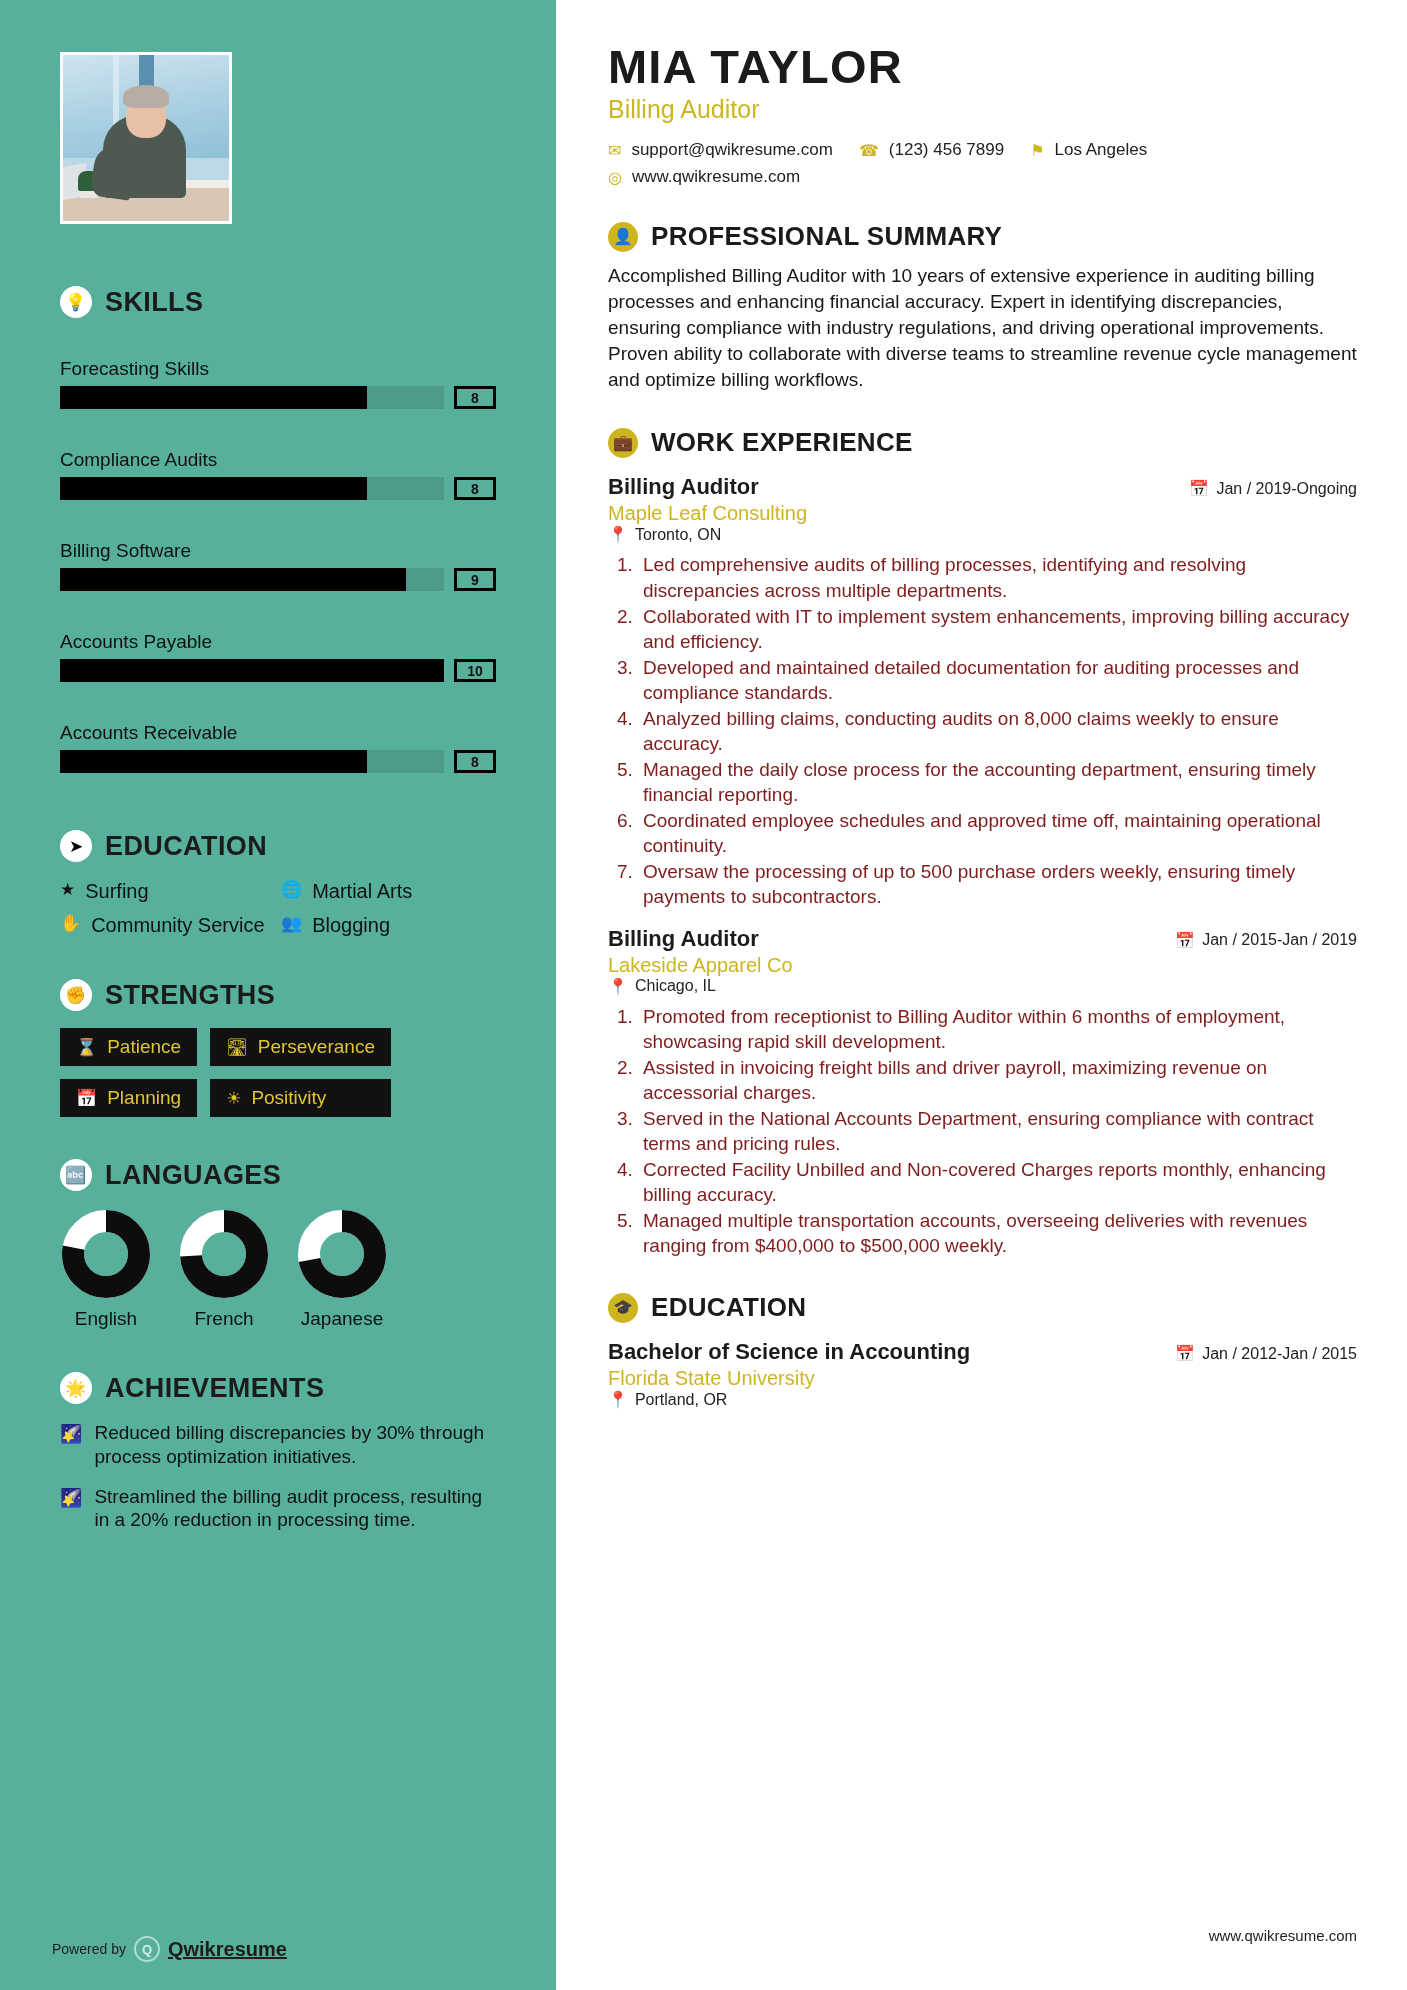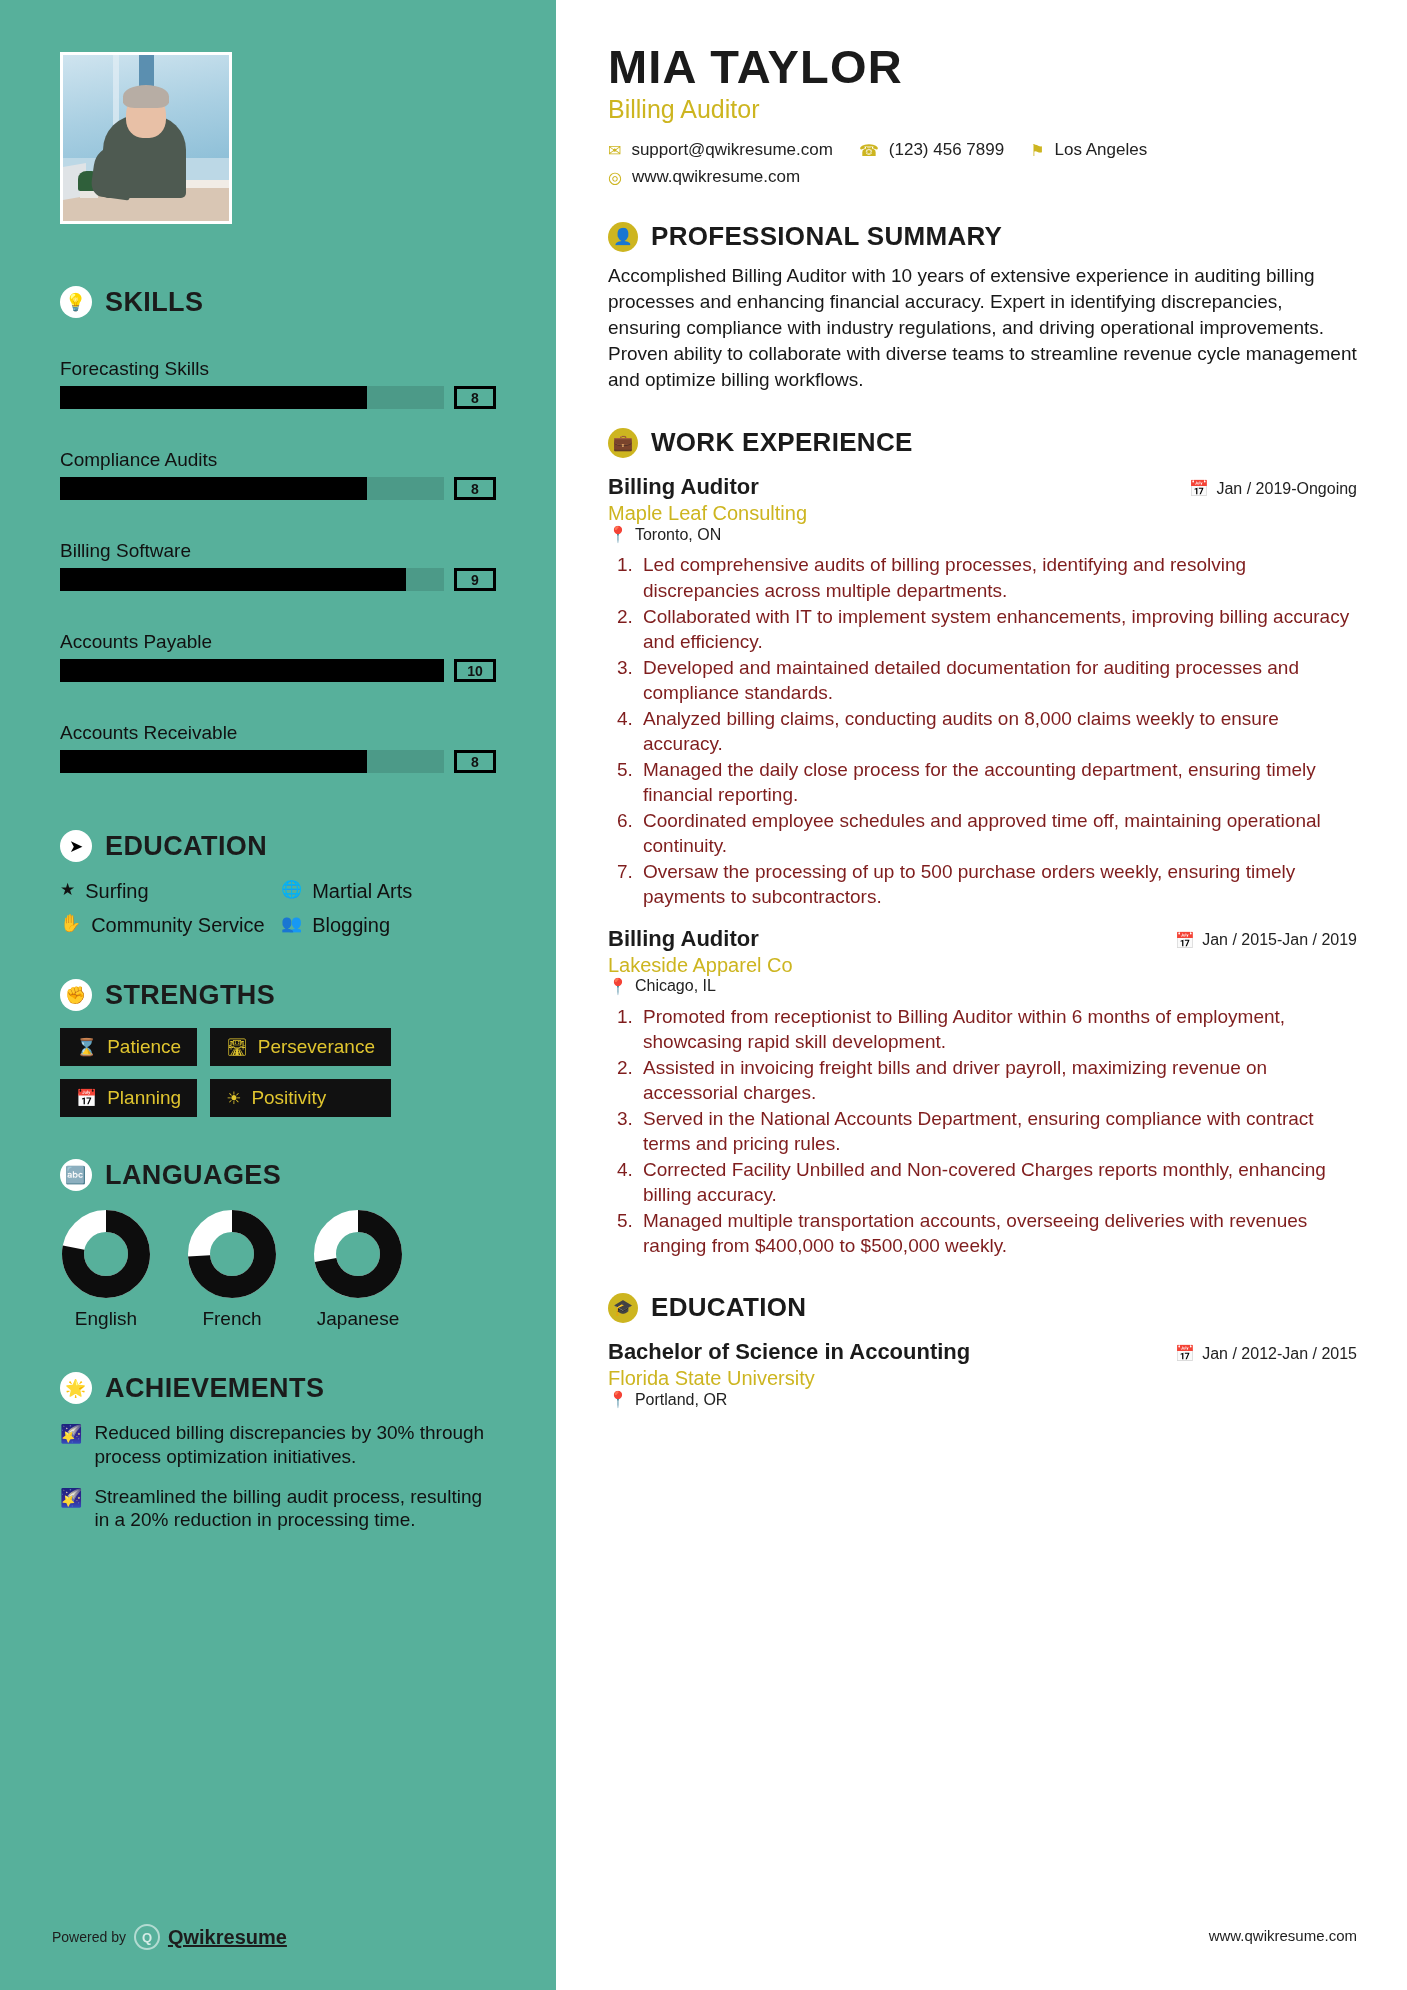--- a/index.html
+++ b/index.html
@@ -117,36 +117,36 @@
   .strength-chip {
     background: #111111;
     color: #e0c52f;
     padding: 8px 16px;
     display: flex; align-items: center; gap: 10px;
     font-size: 19px;
     white-space: nowrap;
   }
   .strength-chip .ic { font-size: 17px; }
 
-  .lang-row { display: flex; gap: 34px; margin-top: 6px; }
+  .lang-row { display: flex; gap: 26px; margin-top: 6px; }
   .lang-item { text-align: center; width: 92px; }
   .donut { width: 92px; height: 92px; position: relative; }
   .donut svg { display:block; }
   .lang-label { font-size: 19px; color: #111; margin-top: 8px; }
 
   .ach-item {
     display: flex; gap: 12px;
     font-size: 19px; color: #111; line-height: 1.25;
     margin-bottom: 16px;
   }
   .ach-item .ic { font-size: 18px; flex: 0 0 auto; padding-top:2px; }
 
   .sidebar-footer {
     position: absolute;
-    left: 52px; bottom: 40px;
+    left: 52px; bottom: 28px;
     display: flex; align-items: center; gap: 8px;
     font-size: 14px; color: #1d1d1d;
   }
   .qwik-logo {
     width: 26px; height: 26px; border-radius: 50%;
     border: 2px solid rgba(255,255,255,0.55);
     display:flex;align-items:center;justify-content:center;
     font-size: 13px; color: rgba(255,255,255,0.75); font-weight:bold;
   }
   .qwik-name { text-decoration: underline; font-weight: bold; font-size: 20px; }

